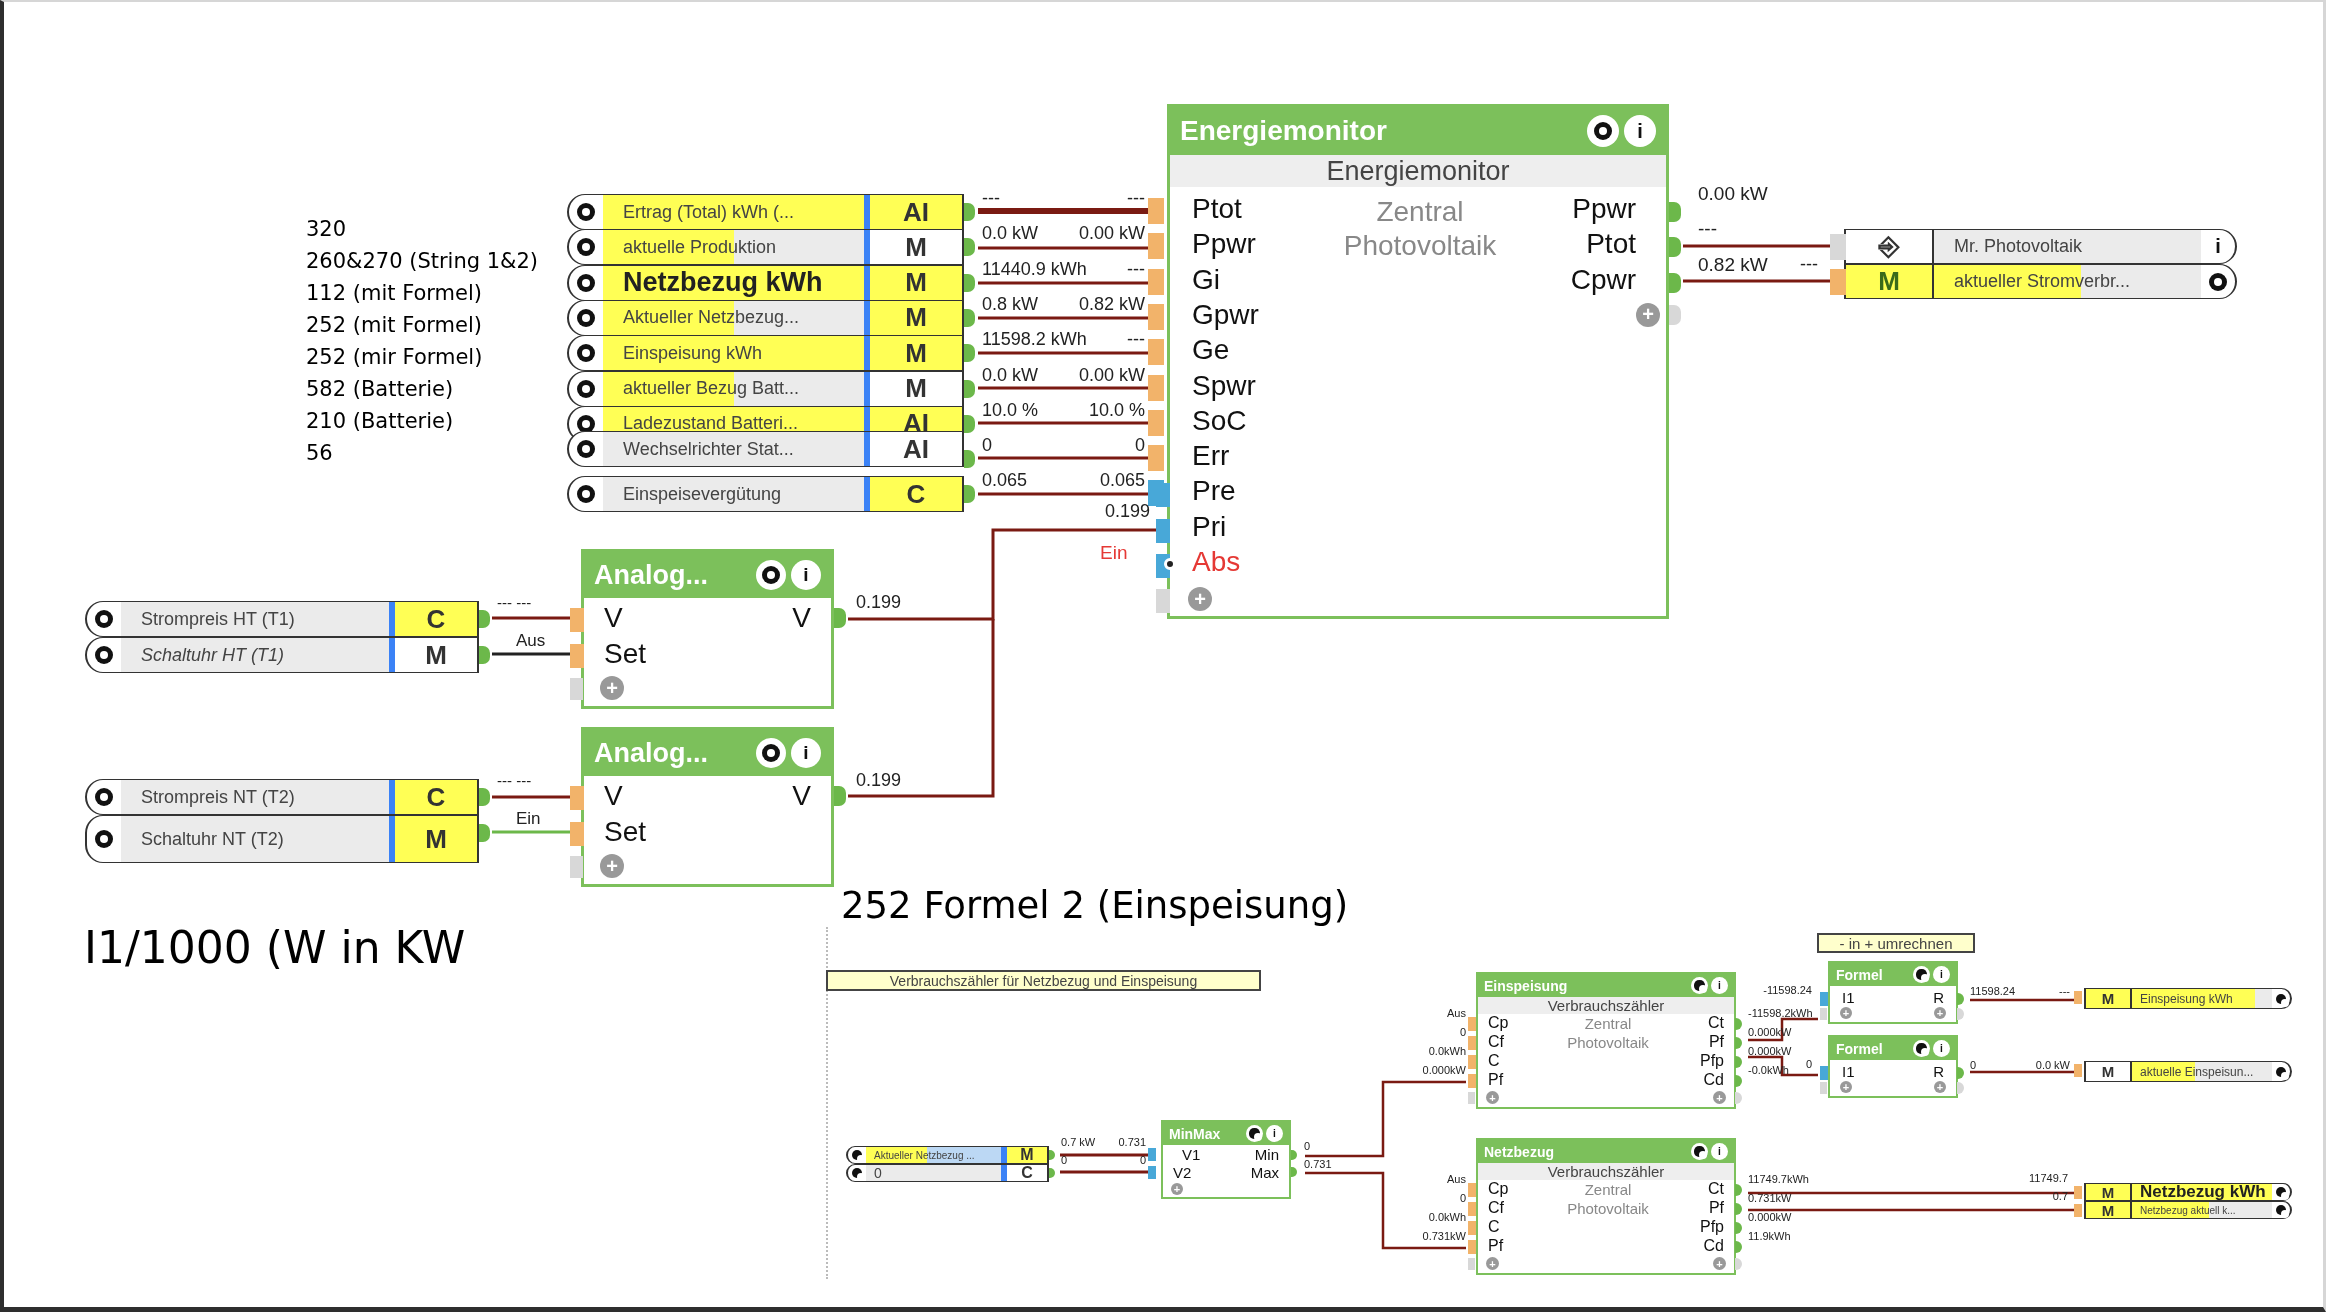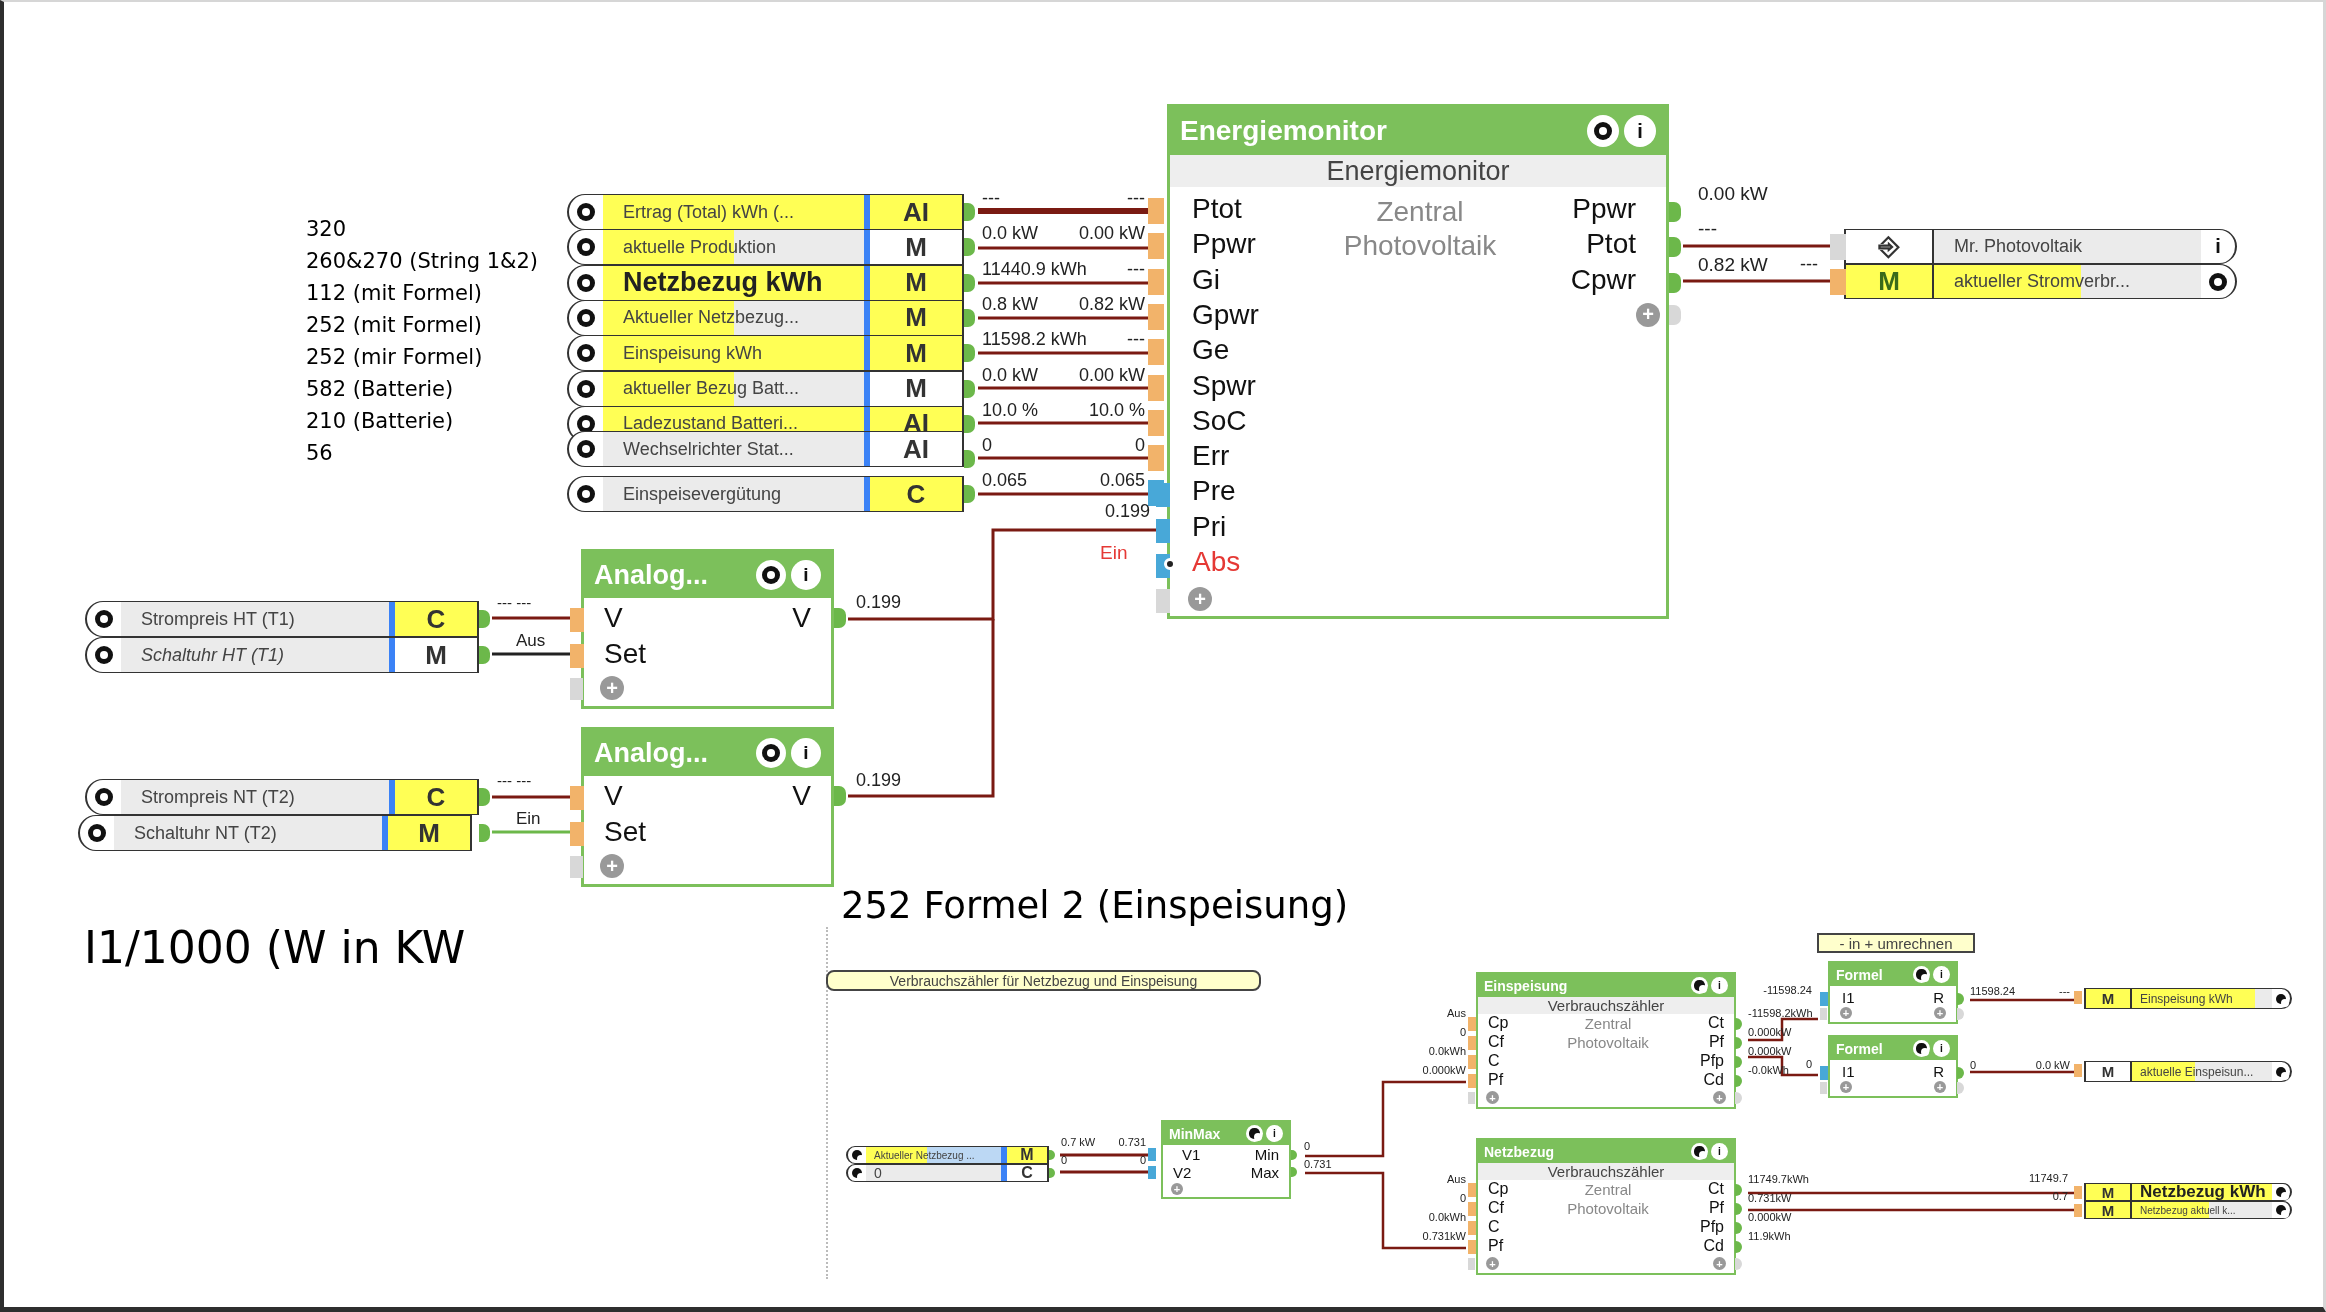--- a/index.html
+++ b/index.html
@@ -389,35 +389,35 @@
       <span class="cap" style="width:34px;">
         <span class="gear"></span>
       </span>
       <span class="lbl" style="font-size: 18px; background: rgb(235, 235, 235);">
         <span class="fill" style="width:0%;"></span>
         <span>Strompreis NT (T2)</span>
       </span>
       <span class="typ" style="width:88px;font-size:26px;background:#ffff55;">C</span>
     </div>
     <span class="port-out" style="left:479px;top:788px;height:18px;width:11px;"></span>
-    <div class="iorow" style="left:78px;top:815px;width:394px;height:36px;border-radius:18px 0 0 18px;">
+    <div class="iorow" style="left:85px;top:815px;width:394px;height:48px;border-radius:18px 0 0 18px;">
       <span class="cap" style="width:34px;">
         <span class="gear"></span>
       </span>
       <span class="lbl" style="font-size: 18px; background: rgb(235, 235, 235);">
         <span class="fill" style="width:0%;"></span>
         <span>Schaltuhr NT (T2)</span>
       </span>
       <span class="typ" style="width:88px;font-size:26px;background:#ffff55;">M</span>
     </div>
     <span class="port-out" style="left:479px;top:824px;height:18px;width:11px;"></span>
   </div>
 
 <div class="dotted-v" style="left:826px; top:927px; height:352px;"></div>
-<div class="yellow-note" style="left:826px; top:970px; width:435px; height:21px; font-size:14px;border-radius:8px;">Verbrauchszähler für Netzbezug und Einspeisung</div>
+<div class="yellow-note" style="left:826px; top:970px; width:435px; height:21px; font-size:14px;">Verbrauchszähler für Netzbezug und Einspeisung</div>
 <div class="yellow-note" style="left:1817px; top:933px; width:158px; height:20px; font-size:15px;">- in + umrechnen</div>
 <div id="lower-area">
     <div class="iorow" style="left:846px;top:1146px;width:203px;height:18px;border-radius:9px 0 0 9px;">
       <span class="cap" style="width:18px;">
         <span class="gear" style="width: 10px; height: 10px;"></span>
       </span>
       <span class="lbl" style="font-size: 10px; background: rgb(188, 216, 244); padding-left: 8px;">
         <span class="fill" style="width:45%;background:#ffff55;"></span>
         <span>Aktueller  Netzbezug ...</span>
       </span>

